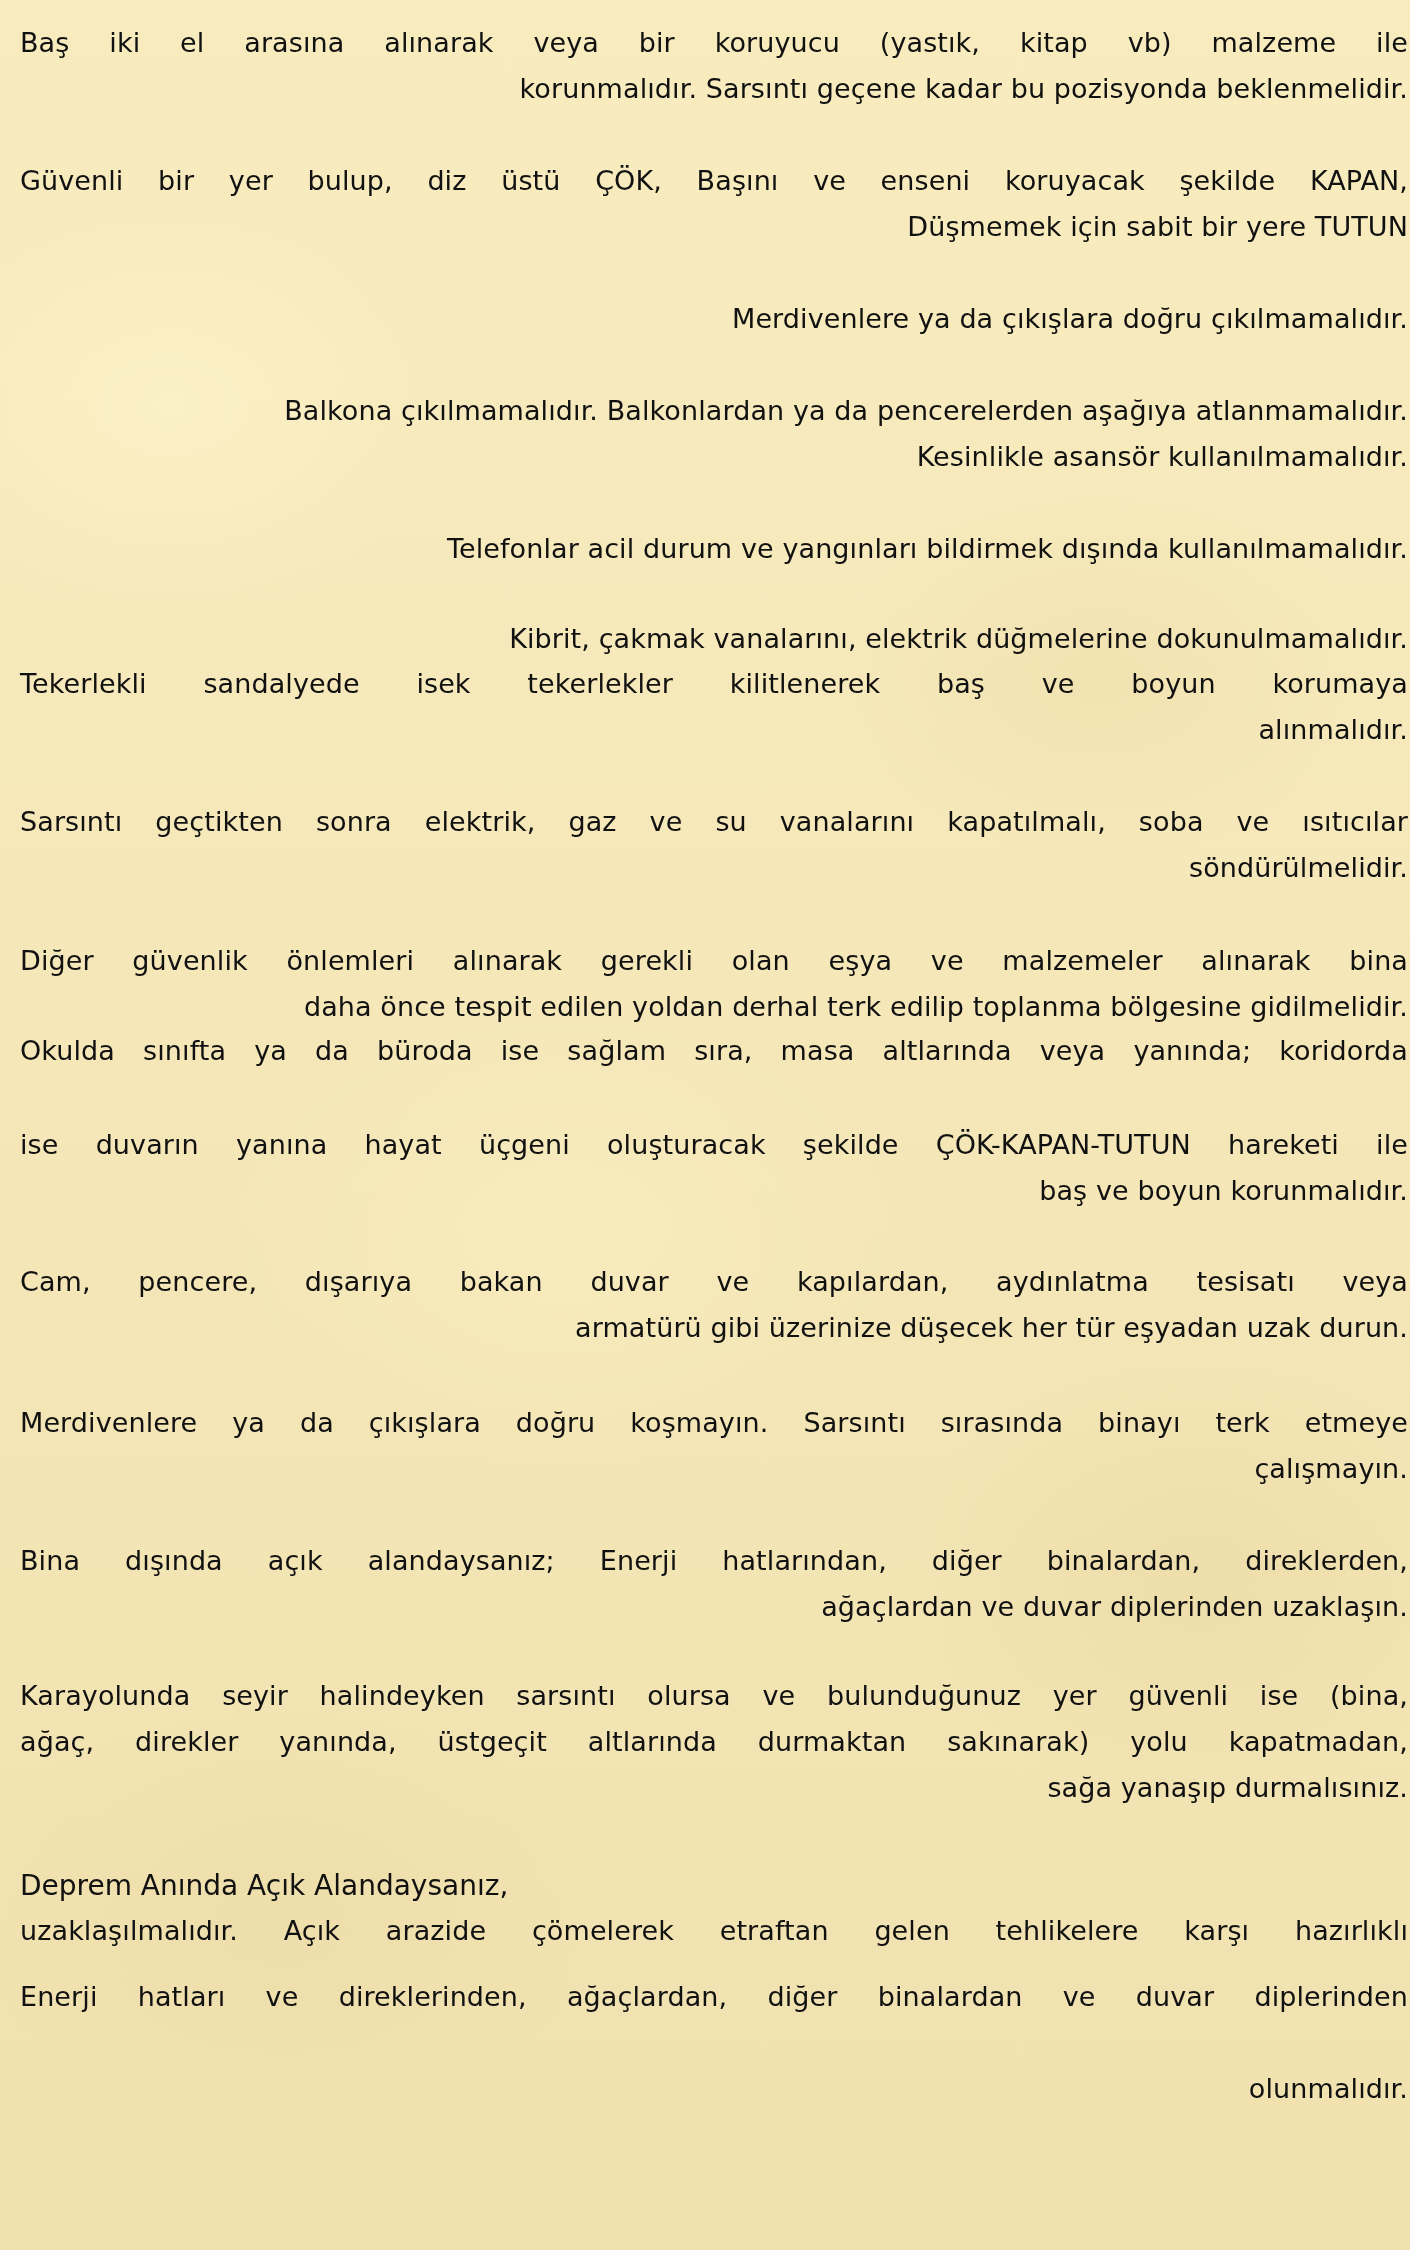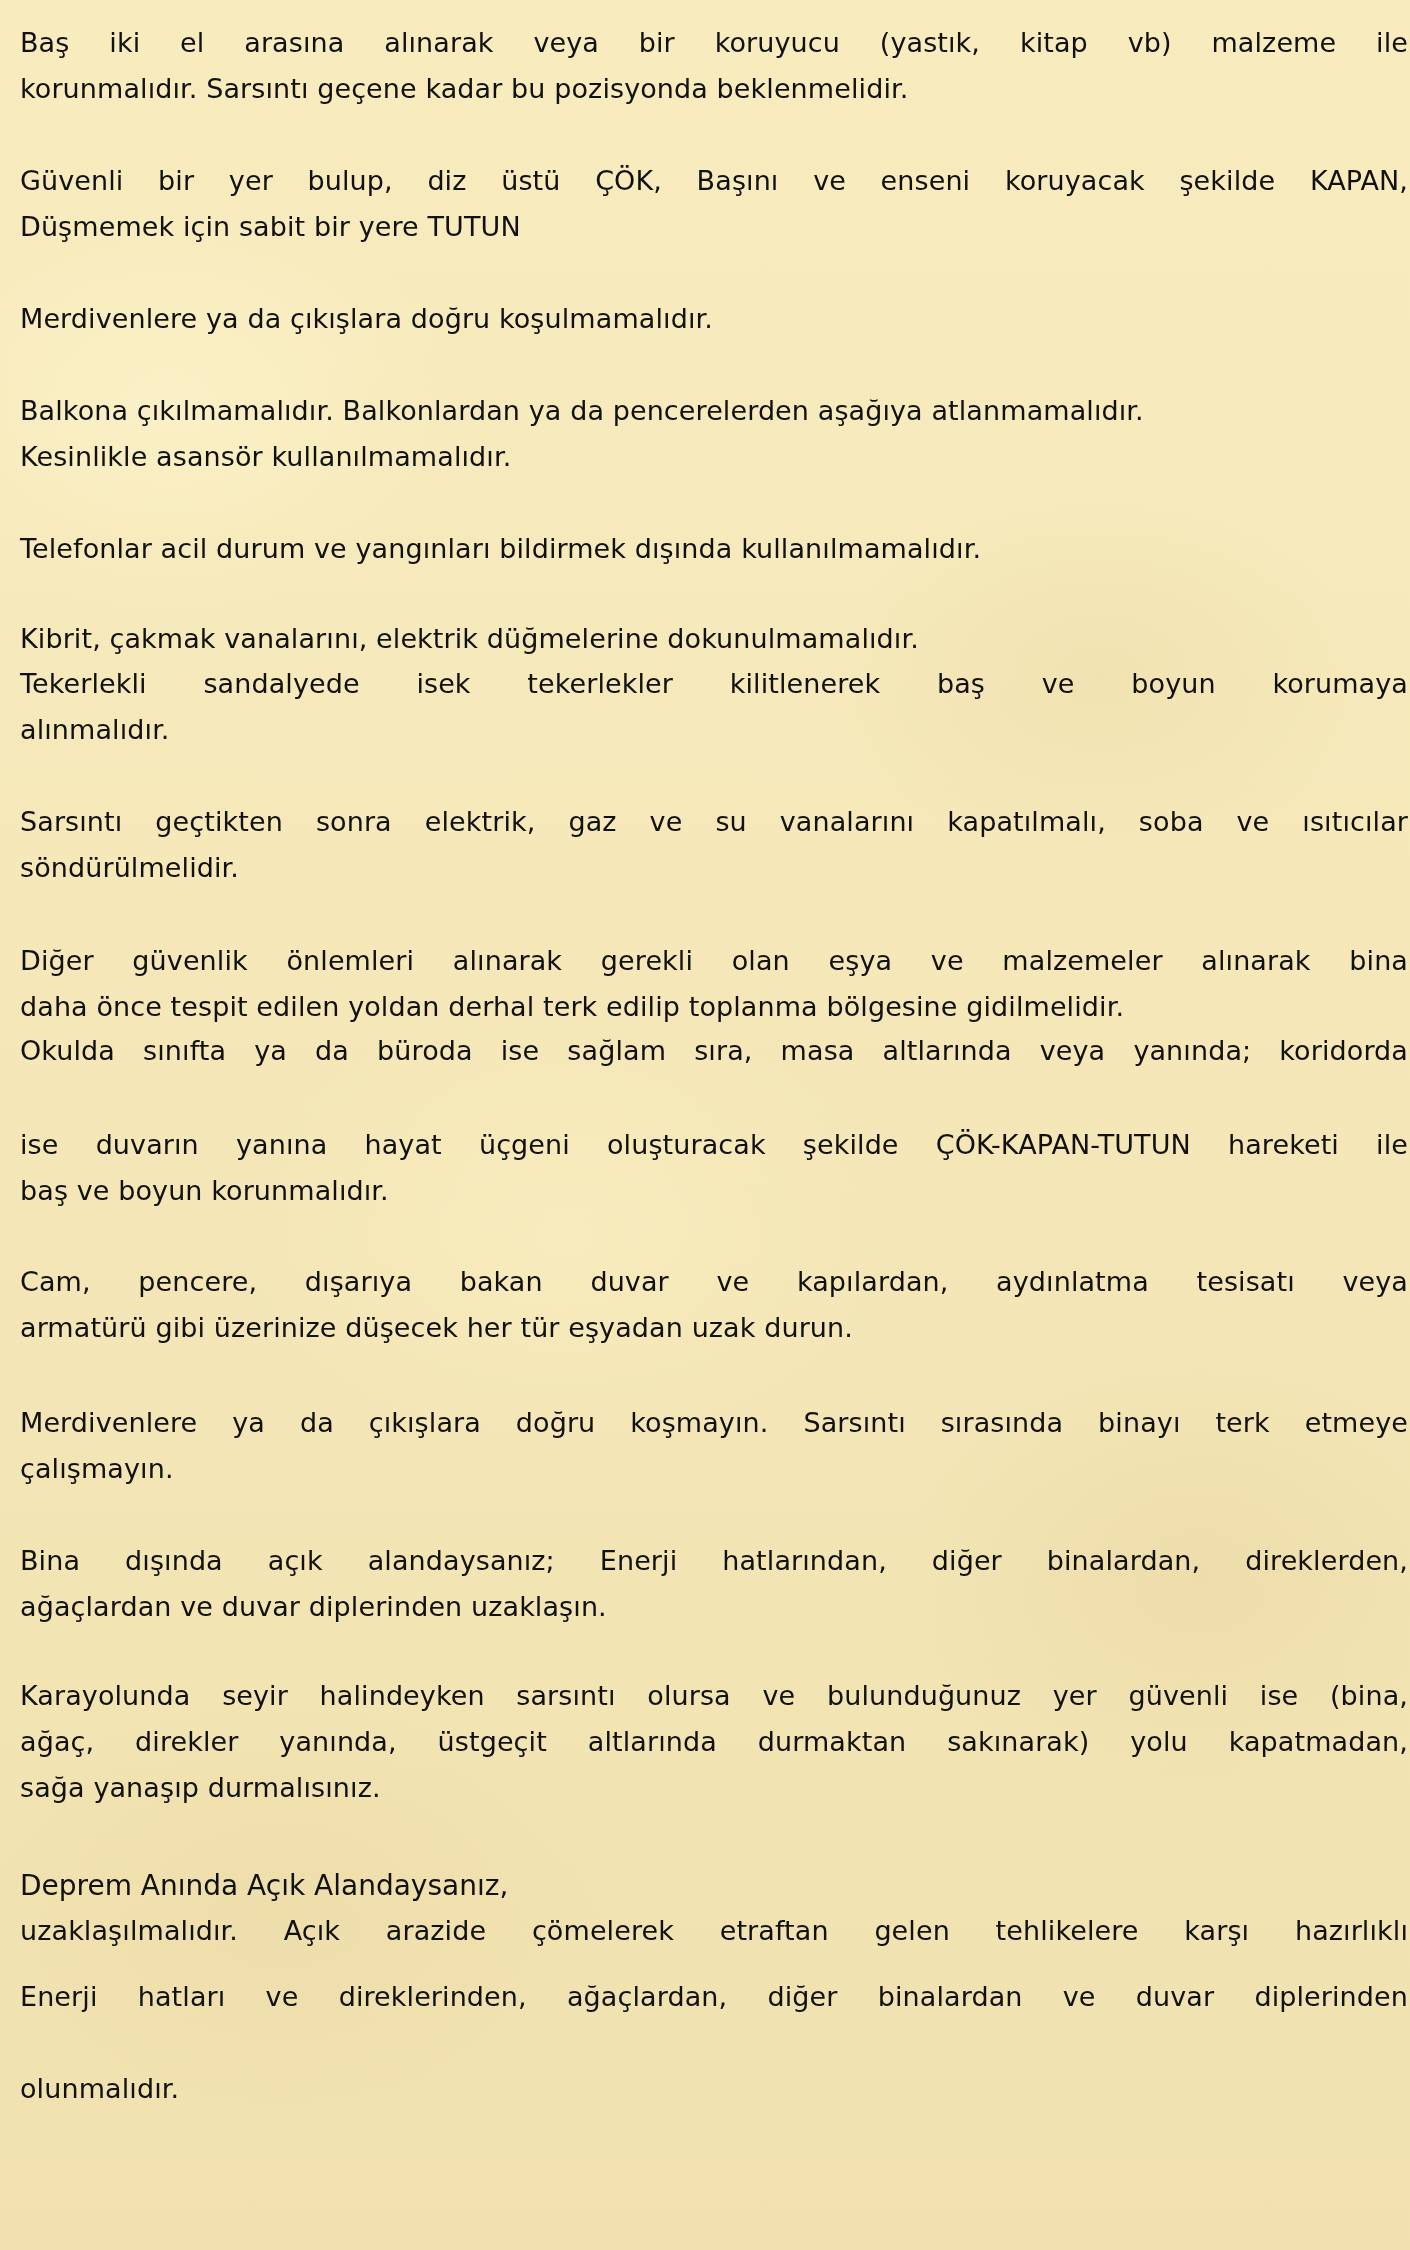--- a/index.html
+++ b/index.html
@@ -36,21 +36,21 @@
     line-height: 46px;
     height: 46px;
     white-space: nowrap;
     letter-spacing: 0.1px;
   }
   .line.justify {
     text-align: justify;
     text-align-last: justify;
   }
   .line.last {
-    text-align: left;
+    text-align: right;
   }
   .heading {
     position: absolute;
     left: 0;
     font-size: 28px;
     line-height: 56px;
     white-space: nowrap;
     font-weight: normal;
     margin: 0;
   }
@@ -64,21 +64,21 @@
     <div class="line justify" style="top:20px">Baş iki el arasına alınarak veya bir koruyucu (yastık, kitap vb) malzeme ile</div>
     <div class="line last" style="top:66px">korunmalıdır. Sarsıntı geçene kadar bu pozisyonda beklenmelidir.</div>
   </div>
 
   <div>
     <div class="line justify" style="top:158px">Güvenli bir yer bulup, diz üstü ÇÖK, Başını ve enseni koruyacak şekilde KAPAN,</div>
     <div class="line last" style="top:204px">Düşmemek için sabit bir yere TUTUN</div>
   </div>
 
   <div>
-    <div class="line last" style="top:296px">Merdivenlere ya da çıkışlara doğru koşulmamalıdır.</div>
+    <div class="line last" style="top:296px">Merdivenlere ya da çıkışlara doğru çıkılmamalıdır.</div>
   </div>
 
   <div>
     <div class="line last" style="top:388px">Balkona çıkılmamalıdır. Balkonlardan ya da pencerelerden aşağıya atlanmamalıdır.</div>
     <div class="line last" style="top:434px">Kesinlikle asansör kullanılmamalıdır.</div>
   </div>
 
   <div>
     <div class="line last" style="top:526px">Telefonlar acil durum ve yangınları bildirmek dışında kullanılmamalıdır.</div>
   </div>

